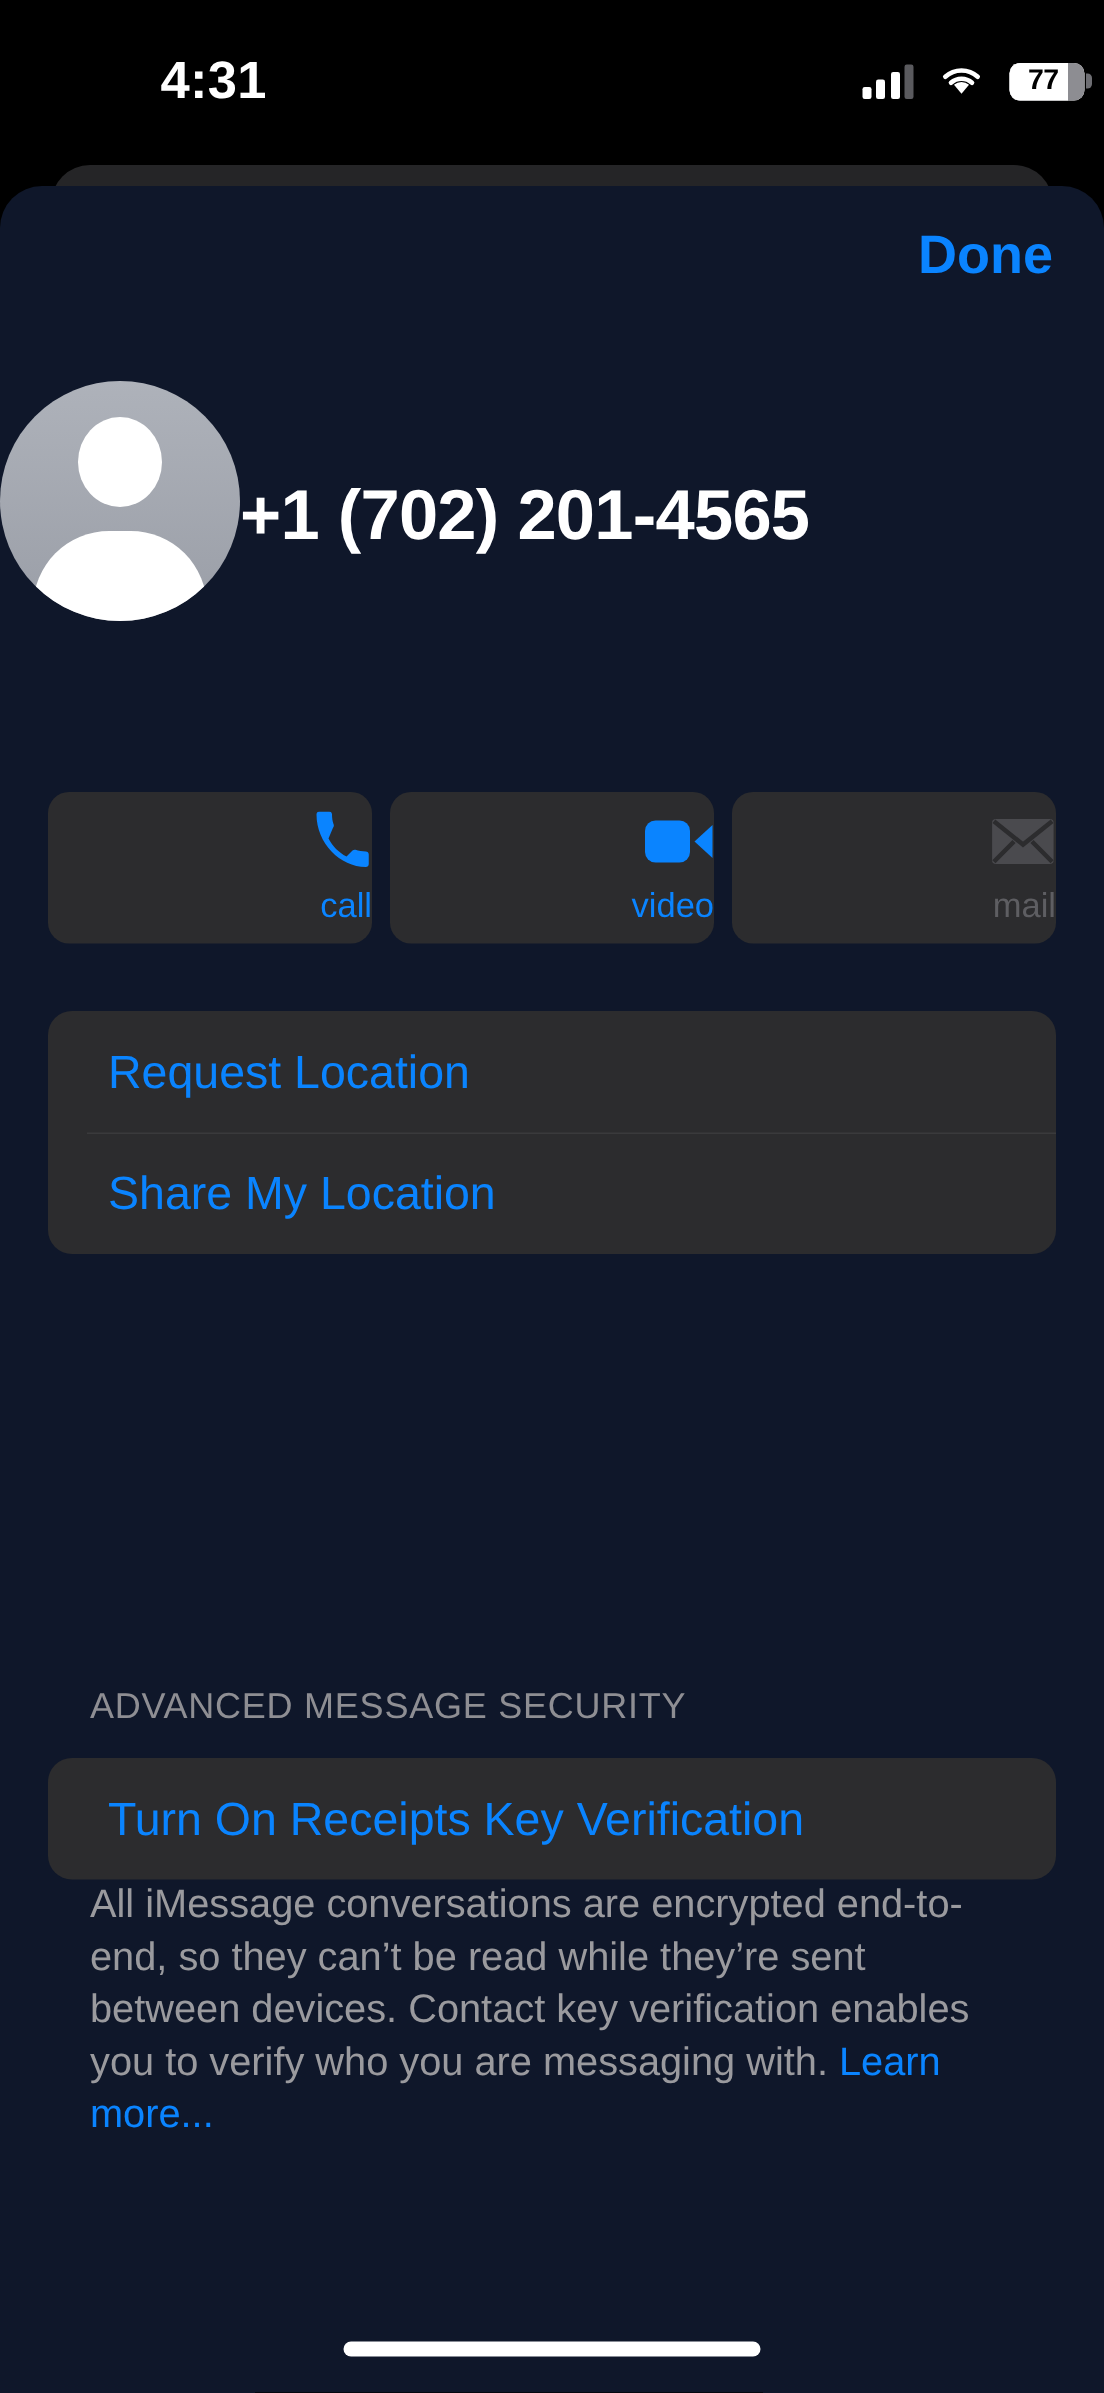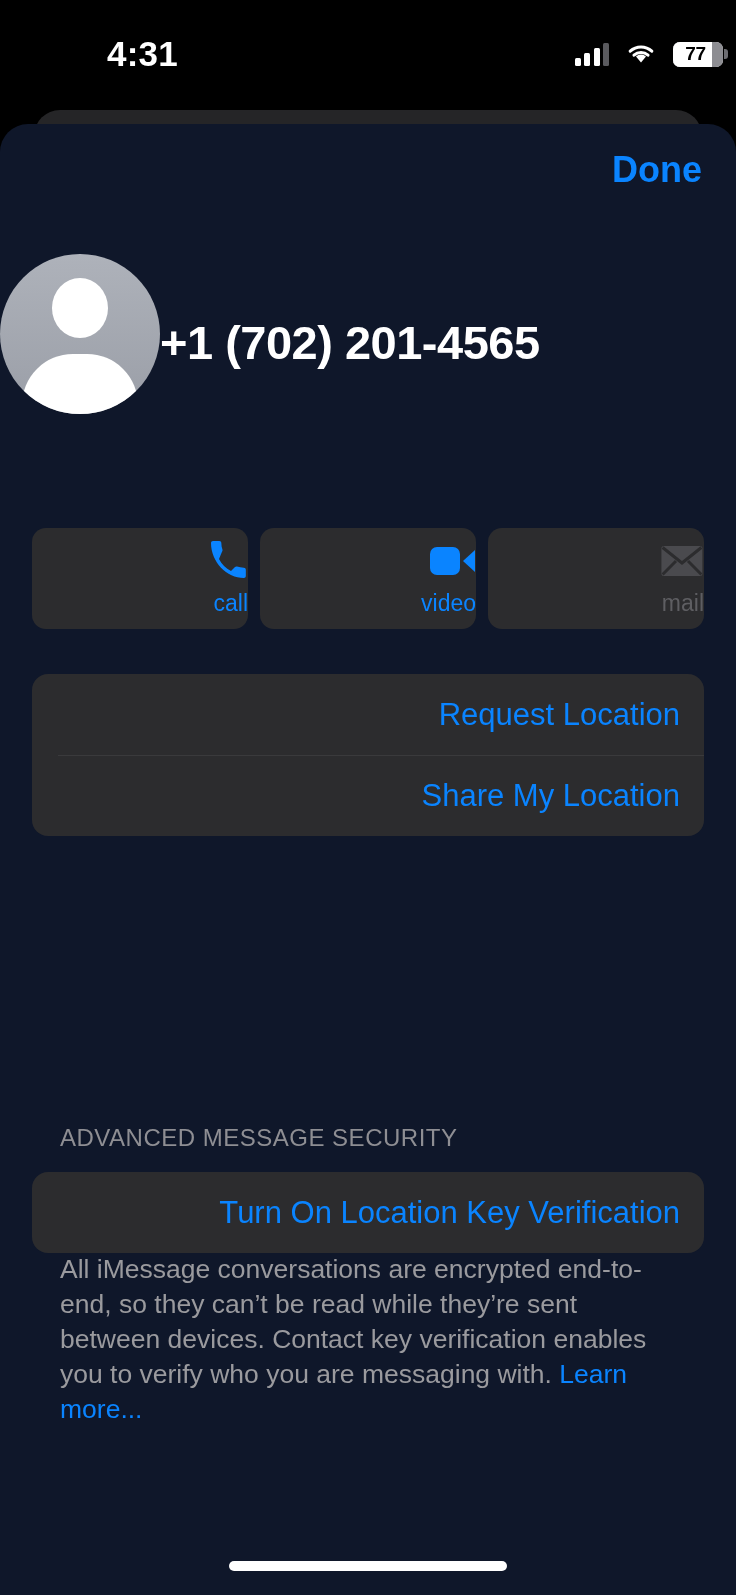--- a/index.html
+++ b/index.html
@@ -114,21 +114,21 @@
   
   .card {
     position:absolute; left:32px; right:32px;
     background:#2c2c2e; border-radius:16px; overflow:hidden;
   }
   .card.loc   { top:550px; }
   .card.tog   { top:754px; }
   .card.ckv   { top:1048px; }
   .row {
     position:relative; display:flex; align-items:center;
-    justify-content:flex-end; height:81px; padding:0 24px;
+    justify-content:flex-start; height:81px; padding:0 40px;
     cursor:pointer;
   }
   .row + .row::before {
     content:""; position:absolute; left:26px; right:0; top:0;
     height:1px; background:#3a3a3c;
   }
   .row .link  { font-size:31px; color:#0a84ff; }
   .row .title { font-size:31px; color:#fff; }
 
   .toggle {
@@ -246,21 +246,21 @@
       <div class="row">
         <span class="link">Share My Location</span>
       </div>
     </div>
 
 
     <div class="sec-header">ADVANCED MESSAGE SECURITY</div>
 
     <div class="card ckv">
       <div class="row">
-        <span class="link">Turn On Location Key Verification</span>
+        <span class="link">Turn On Receipts Key Verification</span>
       </div>
     </div>
 
     <div class="footnote">
       <span>All iMessage conversations are encrypted end-to-end, so they can’t be read while they’re sent between devices. Contact key verification enables you to verify who you are messaging with. </span><a>Learn more...</a>
     </div>
 
     <div class="home-ind"></div>
   </div>
 

